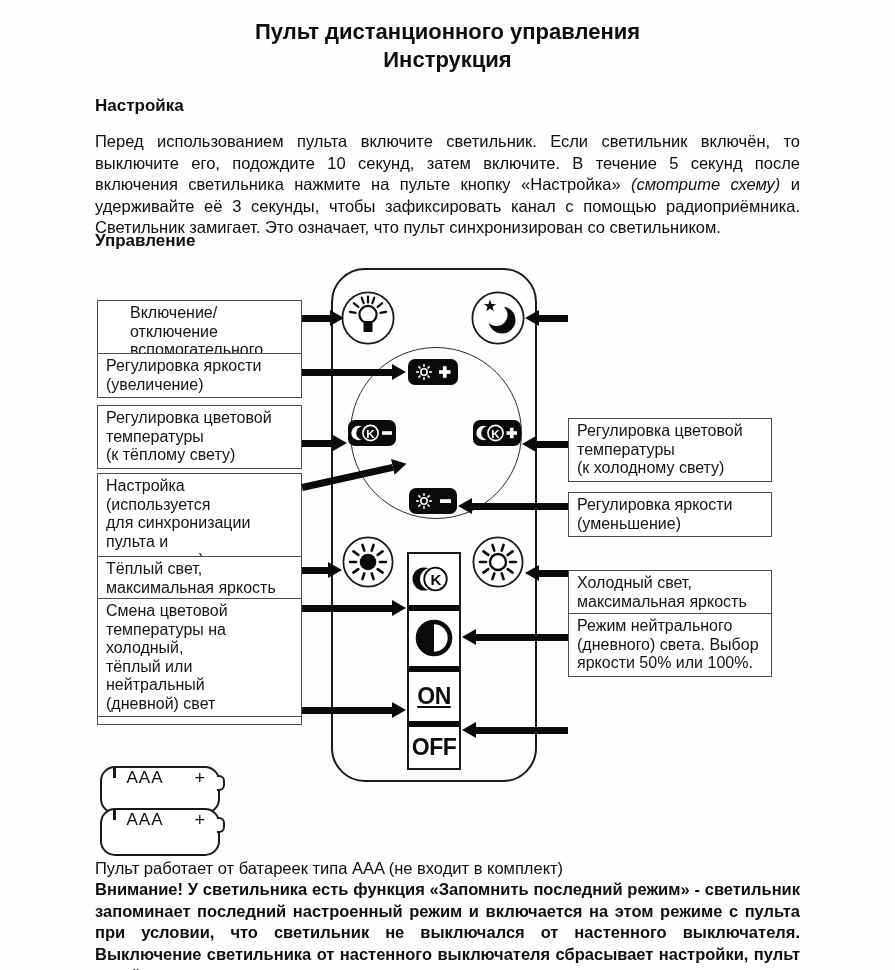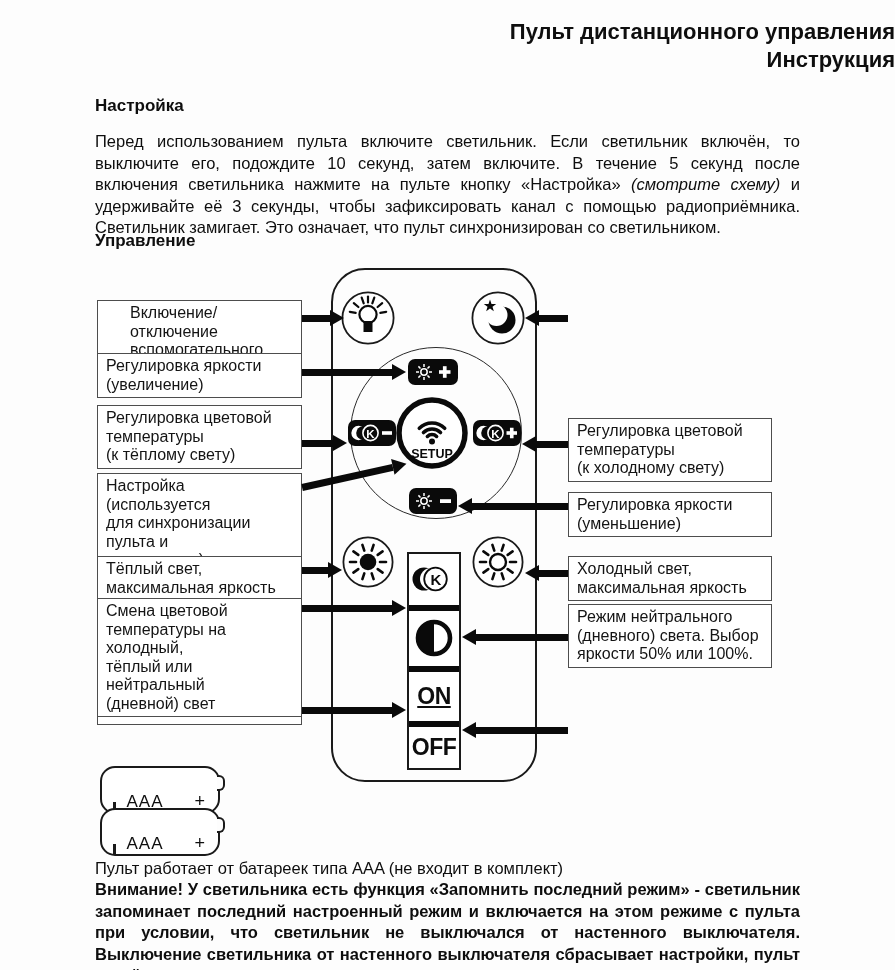--- a/index.html
+++ b/index.html
@@ -1,21 +1,21 @@
 <!DOCTYPE html>
 <html><head>
 <meta charset="utf-8">
 <style>
   * { margin:0; padding:0; box-sizing:border-box; }
   body { background:#e8e8e8; font-family:"Liberation Sans", sans-serif; }
   .page {
     position:relative; width:895px; height:970px; margin:0 auto;
     background:#fdfdfd; color:#0e0e0e; overflow:hidden;
   }
-  .title { position:absolute; top:18px; left:0; width:895px; text-align:right;
+  .title { position:absolute; top:18px; left:0; width:895px; text-align:center;
     font-size:22px; font-weight:bold; line-height:28px; }
   .section-heading { position:absolute; font-size:17px; font-weight:bold; }
   .body-para { position:absolute; left:95px; width:705px; font-size:16.5px;
     line-height:21.5px; text-align:justify; }
   .body-para em { font-style:italic; }
   .warning-para { font-weight:bold; line-height:21.5px; }
 
   
   .diagram { position:absolute; left:0; top:258px; width:895px; height:546px; }
   .remote-body { position:absolute; left:331px; top:10px; width:206px; height:514px;
@@ -44,21 +44,21 @@
   
   .arrow-r, .arrow-l { position:absolute; display:flex; align-items:center; height:16px; }
   .arrow-r .bar, .arrow-l .bar { flex:1; height:7px; background:#0a0a0a; }
   .arrow-r .head { width:0; height:0; border-top:8px solid transparent;
     border-bottom:8px solid transparent; border-left:14px solid #0a0a0a; }
   .arrow-l .head { width:0; height:0; border-top:8px solid transparent;
     border-bottom:8px solid transparent; border-right:14px solid #0a0a0a; }
 
   
   .battery { position:absolute; width:120px; height:48px; border:2px solid #1a1a1a;
-    border-radius:15px; background:#fff; display:flex; align-items:flex-end; }
+    border-radius:15px; background:#fff; display:flex; align-items:flex-start; }
   .bat-tick { width:2.5px; height:10px; background:#1a1a1a; margin-left:11px; flex:none; }
   .bat-label { font-size:17px; margin-left:11px; letter-spacing:1px; }
   .bat-plus { font-size:18px; margin-left:auto; margin-right:13px; }
   .bat-nub { position:absolute; right:-7px; top:7px; width:8px; height:16px;
     border:2px solid #1a1a1a; border-left:none; border-radius:0 6px 6px 0; background:#fdfdfd; }
   .battery-note { position:absolute; font-size:16.5px; }
 </style>
 </head>
 <body>
 
@@ -126,32 +126,20 @@
     <div class="pill-btn" style="left:348px; top:162px; width:48px; height:26px;">
       <svg width="48" height="26" viewBox="0 0 48 26">
         <circle cx="10.5" cy="13" r="7.2" fill="#fff"></circle>
         <circle cx="15" cy="13" r="6.8" fill="#0a0a0a"></circle>
         <circle cx="22.5" cy="13" r="7.6" fill="none" stroke="#fff" stroke-width="1.6"></circle>
         <text x="22.5" y="17.6" font-size="11.5" font-weight="bold" fill="#fff" text-anchor="middle" font-family="Liberation Sans, sans-serif">K</text>
         <rect x="34" y="11.2" width="10" height="3.6" fill="#fff"></rect>
       </svg>
     </div>
 
-    <div class="setup-wrap">
-      <svg width="76" height="76" viewBox="0 0 76 76">
-        <circle cx="38" cy="38" r="33" fill="#fff" stroke="#0a0a0a" stroke-width="5.5"></circle>
-        <g stroke="#0a0a0a" stroke-width="3.6" fill="none" stroke-linecap="round">
-          <path d="M25.3 33.3 A18 18 0 0 1 50.7 33.3"></path>
-          <path d="M29.5 37.5 A12 12 0 0 1 46.5 37.5"></path>
-          <path d="M33.4 41.4 A6.5 6.5 0 0 1 42.6 41.4"></path>
-        </g>
-        <circle cx="38" cy="46.5" r="3" fill="#0a0a0a"></circle>
-        <text x="38" y="63" font-size="12.5" font-weight="bold" fill="#0a0a0a" text-anchor="middle" font-family="Liberation Sans, sans-serif">SETUP</text>
-      </svg>
-    </div>
 
     <div class="pill-btn" style="left:473px; top:162px; width:48px; height:26px;">
       <svg width="48" height="26" viewBox="0 0 48 26">
         <circle cx="10.5" cy="13" r="7.2" fill="#fff"></circle>
         <circle cx="15" cy="13" r="6.8" fill="#0a0a0a"></circle>
         <circle cx="22.5" cy="13" r="7.6" fill="none" stroke="#fff" stroke-width="1.6"></circle>
         <text x="22.5" y="17.6" font-size="11.5" font-weight="bold" fill="#fff" text-anchor="middle" font-family="Liberation Sans, sans-serif">K</text>
         <rect x="33.5" y="11.2" width="10.5" height="3.6" fill="#fff"></rect>
         <rect x="36.95" y="7.75" width="3.6" height="10.5" fill="#fff"></rect>
       </svg>
@@ -250,23 +238,23 @@
     <div class="callout left" style="top:340px;">Смена цветовой
 температуры на холодный,
 тёплый или нейтральный
 (дневной) свет</div>
 
     <div class="callout right" style="top:160px;">Регулировка цветовой
 температуры
 (к холодному свету)</div>
     <div class="callout right" style="top:234px;">Регулировка яркости
 (уменьшение)</div>
-    <div class="callout right" style="top:298px;">Холодный свет,
+    <div class="callout right" style="top:312px;">Холодный свет,
 максимальная яркость</div>
-    <div class="callout right" style="top:346px;padding-left:8px;">Режим нейтрального
+    <div class="callout right" style="top:355px;padding-left:8px;">Режим нейтрального
 (дневного) света. Выбор
 яркости 50% или 100%.</div>
 
     <div class="arrow-r" style="left:302px; top:52px;  width:42px;">
         <span class="bar"></span>
         <span class="head"></span>
       </div>
     <div class="arrow-r" style="left:302px; top:106px; width:104px;">
         <span class="bar"></span>
         <span class="head"></span>

